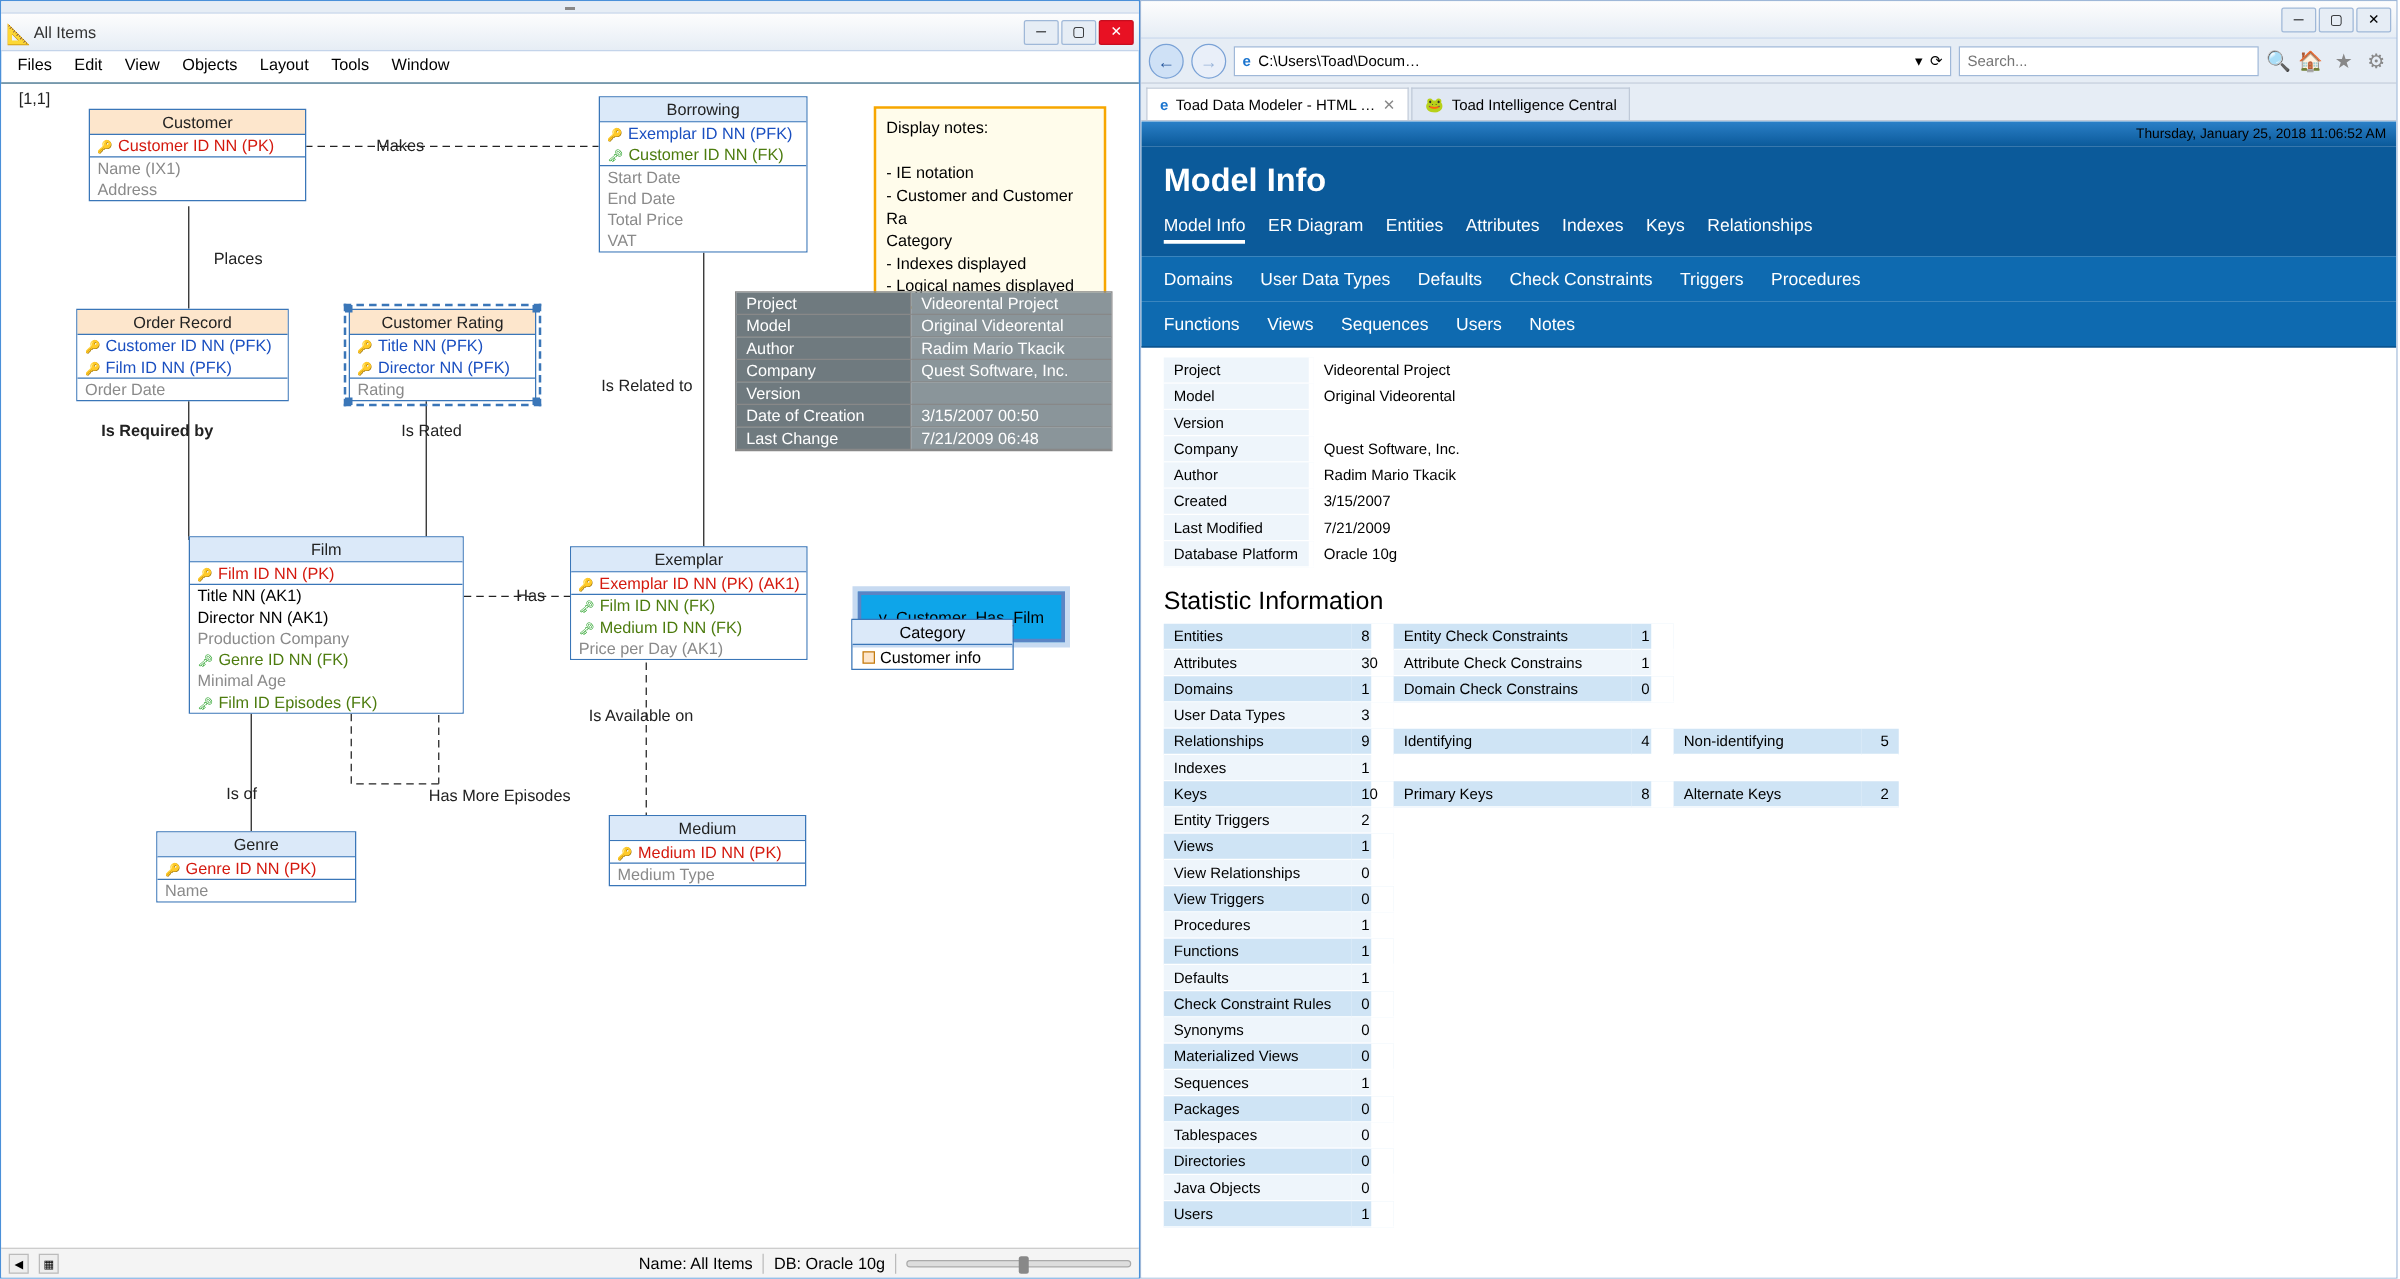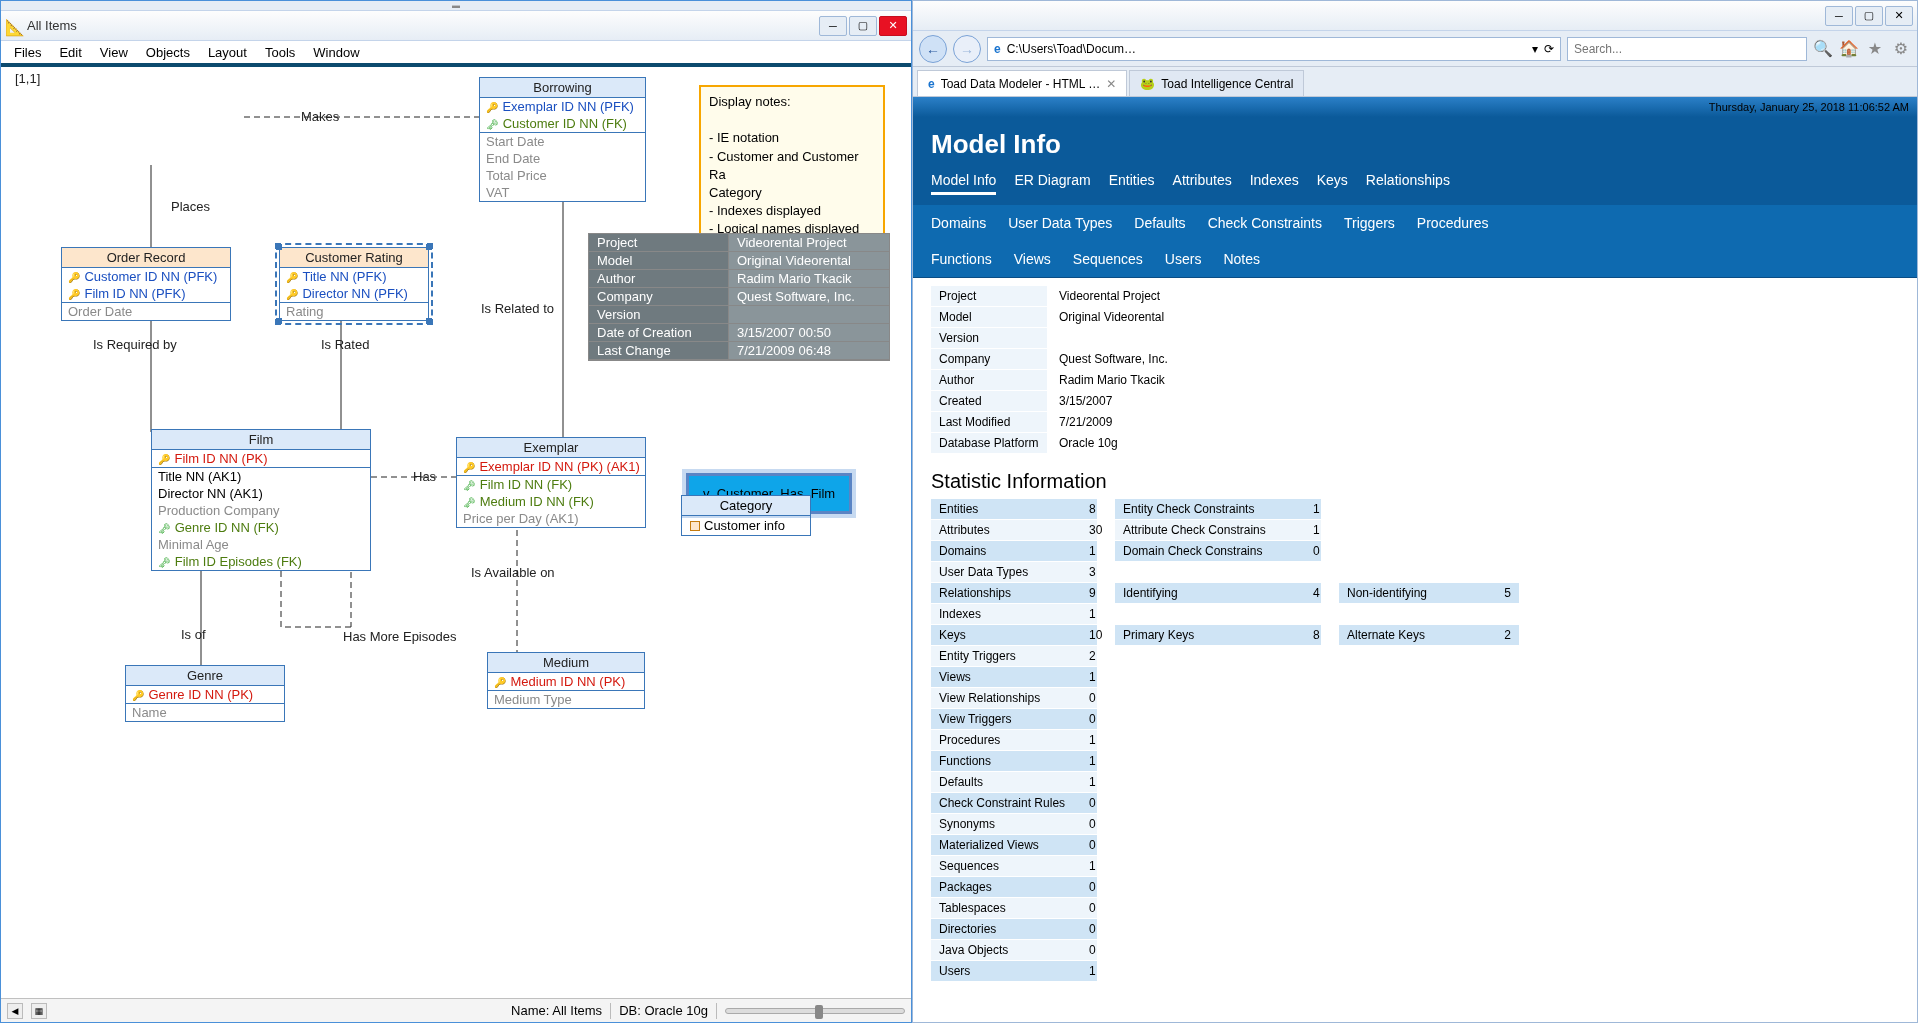--- a/index.html
+++ b/index.html
@@ -12,21 +12,21 @@
 .titlebar { height: 30px; background: linear-gradient(#fdfdfd,#e6edf5); display: flex; align-items: center; padding: 0 4px; border-bottom: 1px solid #c4d4ea; }
 .titlebar .icon { width: 16px; height: 16px; margin-right: 6px; }
 .title-text { font-size: 13px; color: #333; flex: 1; }
 .win-controls { display: flex; gap: 2px; }
 .win-btn { width: 28px; height: 20px; border: 1px solid #9fb8d8; background: #e6edf5; font-size: 11px; display:flex;align-items:center;justify-content:center; border-radius:2px;}
 .win-btn.close { background:#e81123; color:#fff; border-color:#c50e1f; }
 .grip-top { height:10px; background:#e6edf5; border-bottom:1px solid #c4d4ea; display:flex; justify-content:center; align-items:center;}
 .grip-top::after{content:"▬"; font-size:8px; color:#888;}
 
 
-.menubar { height: 26px; display: flex; align-items: center; padding: 0 4px; font-size: 13px; gap: 0; border-bottom: 4px solid #0c4a6e;}
+.menubar { height: 26px; display: flex; align-items: flex-start; padding: 0 4px; font-size: 13px; gap: 0; border-bottom: 1px solid #0c4a6e;}
 .menubar span { padding: 3px 9px; cursor: default; }
 
 
 .canvas { flex: 1; position: relative; background: #fff; overflow: hidden; }
 .coord { position: absolute; left: 14px; top: 4px; font-size: 13px; color: #222; }
 
 
 .entity { position: absolute; border: 1px solid #3a76b8; background: #fff; font-size: 13px; box-shadow: 0 0 0 rgba(0,0,0,0); }
 .entity-header { background: #fde6cc; border-bottom: 1px solid #3a76b8; text-align: center; padding: 2px 4px; font-size: 13px; color: #222; }
 .entity-header.blue { background: #dbe9f9; }
@@ -152,20 +152,35 @@
         <line x1="200" y1="495" x2="200" y2="598"></line>
         <line x1="283" y1="495" x2="350" y2="495" stroke-dasharray="6,4"></line>
         <line x1="350" y1="495" x2="350" y2="560" stroke-dasharray="6,4"></line>
         <line x1="350" y1="560" x2="280" y2="560" stroke-dasharray="6,4"></line>
         <line x1="280" y1="560" x2="280" y2="498" stroke-dasharray="6,4"></line>
         <line x1="562" y1="135" x2="562" y2="370"></line>
         <line x1="516" y1="443" x2="516" y2="585" stroke-dasharray="6,4"></line>
       </g>
     </svg>
 
+    <div class="entity" style="left:70px; top:20px; width:174px;">
+      <div class="entity-header">Customer</div>
+      <div class="entity-body">
+        <div class="row red">
+            <span class="key-icon"></span>
+            <span>Customer ID NN (PK)</span>
+          </div>
+        <div class="row sep gray-t">
+            <span>Name (IX1)</span>
+          </div>
+        <div class="row gray-t">
+            <span>Address</span>
+          </div>
+      </div>
+    </div>
 
     <div class="entity" style="left:478px; top:10px; width:167px;">
       <div class="entity-header blue">Borrowing</div>
       <div class="entity-body">
         <div class="row blue-t">
             <span class="key-icon"></span>
             <span>Exemplar ID NN (PFK)</span>
           </div>
         <div class="row green-t">
             <span class="fk-icon"></span>
@@ -296,21 +311,21 @@
             <span>Genre ID NN (PK)</span>
           </div>
         <div class="row sep gray-t">
             <span>Name</span>
           </div>
       </div>
     </div>
 
     <div class="rel-label" style="left:300px; top:42px;">Makes</div>
     <div class="rel-label" style="left:170px; top:132px;">Places</div>
-    <div class="rel-label" style="left:92px; top:270px;">Is Required by</div>
+    <div class="rel-label" style="left:80px; top:270px;font-weight:bold;">Is Required by</div>
     <div class="rel-label" style="left:320px; top:270px;">Is Rated</div>
     <div class="rel-label" style="left:480px; top:234px;">Is Related to</div>
     <div class="rel-label" style="left:412px; top:402px;">Has</div>
     <div class="rel-label" style="left:342px; top:562px;">Has More Episodes</div>
     <div class="rel-label" style="left:180px; top:560px;">Is of</div>
     <div class="rel-label" style="left:470px; top:498px;">Is Available on</div>
 
     <div class="notes-box" style="left:698px; top:18px; width:186px;">
       <div>Display notes:</div><br>
       <div>- IE notation</div>

